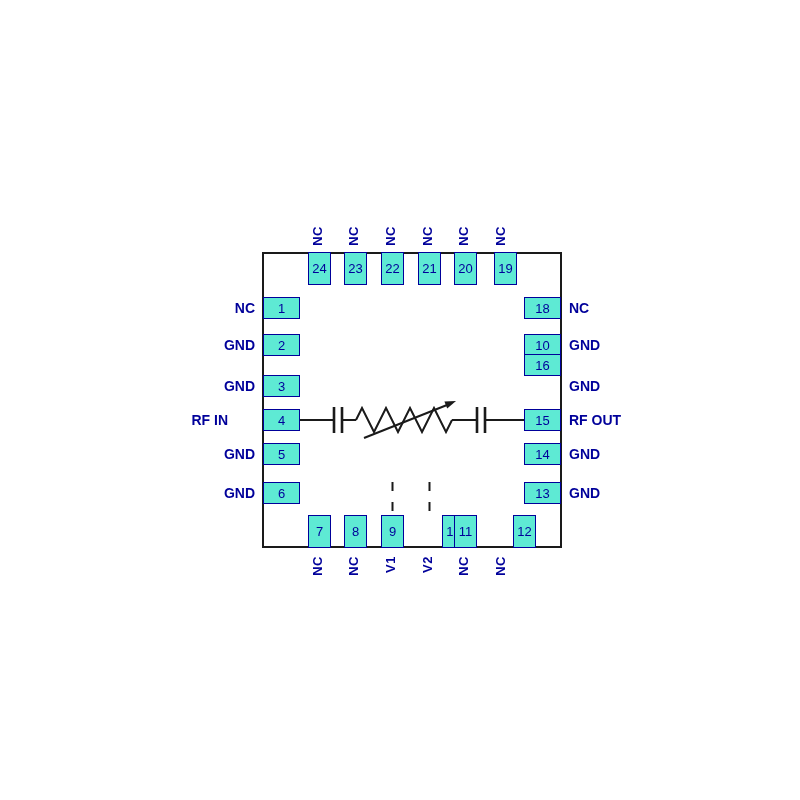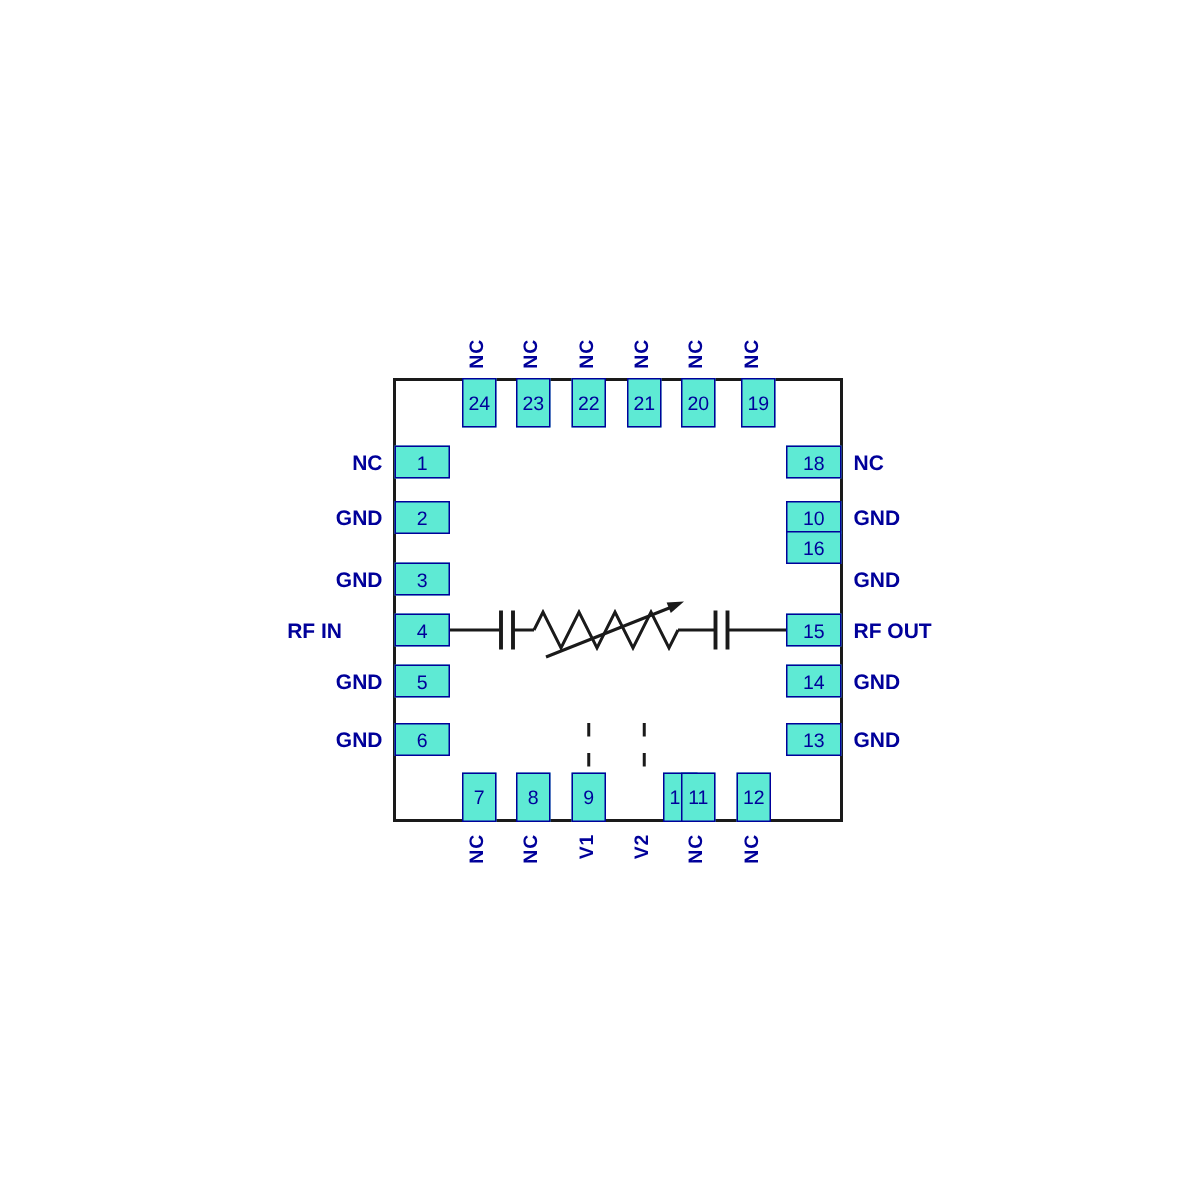--- a/index.html
+++ b/index.html
@@ -85,21 +85,21 @@
   <div class="pin-box v" style="left:381px;top:252px">22</div>
   <div class="pin-box v" style="left:418px;top:252px">21</div>
   <div class="pin-box v" style="left:454px;top:252px">20</div>
   <div class="pin-box v" style="left:494px;top:252px">19</div>
 
   <div class="pin-box v" style="left:308px;top:515px">7</div>
   <div class="pin-box v" style="left:344px;top:515px">8</div>
   <div class="pin-box v" style="left:381px;top:515px">9</div>
   <div class="pin-box v" style="left:442px;top:515px">10</div>
   <div class="pin-box v" style="left:454px;top:515px">11</div>
-  <div class="pin-box v" style="left:491px;top:515px">12</div>
+  <div class="pin-box v" style="left:513px;top:515px">12</div>
 
   <div class="pin-label side left-side" style="right:545px;top:308px">NC</div>
   <div class="pin-label side left-side" style="right:545px;top:345px">GND</div>
   <div class="pin-label side left-side" style="right:545px;top:386px">GND</div>
   <div class="pin-label side left-side" style="right:572px;top:420px">RF IN</div>
   <div class="pin-label side left-side" style="right:545px;top:454px">GND</div>
   <div class="pin-label side left-side" style="right:545px;top:493px">GND</div>
 
   <div class="pin-label side" style="left:569px;top:308px">NC</div>
   <div class="pin-label side" style="left:569px;top:345px">GND</div>

